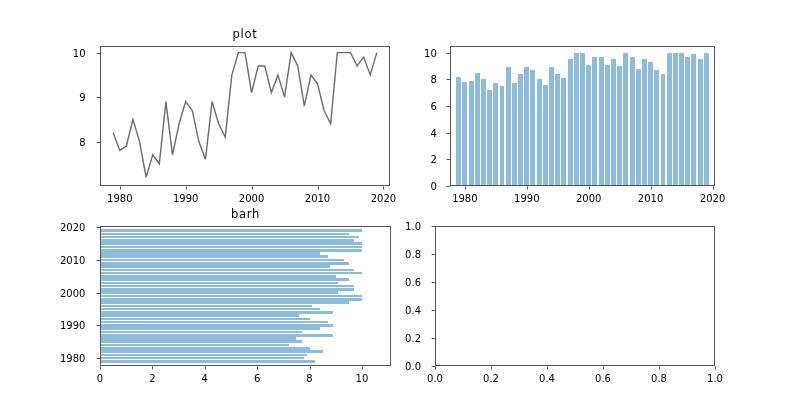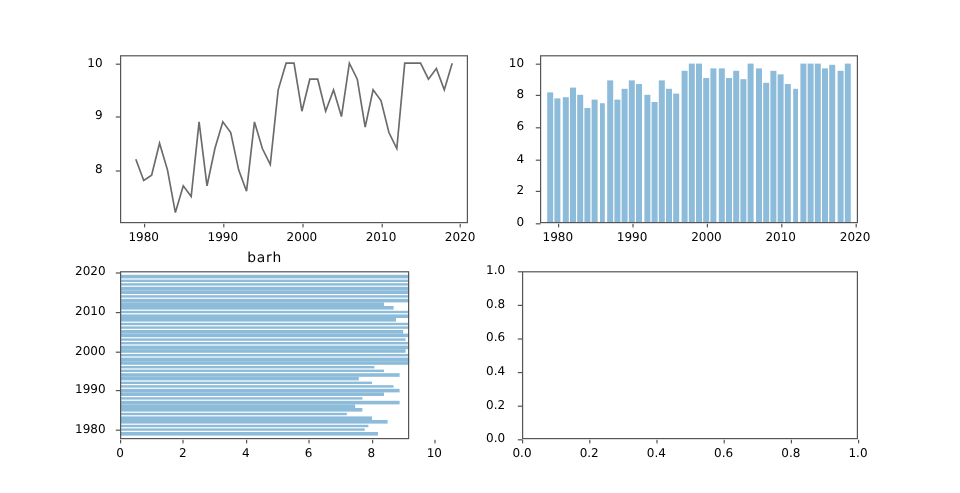--- a/index.html
+++ b/index.html
@@ -97,20 +97,21 @@
     stroke-linejoin: miter;
     stroke-linecap: butt;
   }
 </style>
 </head>
 <body>
 
 <div id="figure">
 
   <div class="axes" id="ax-tl" style="left:100px; top:46px; width:290px; height:140px;">
+    <div class="ax-title">plot</div>
     <div class="plotarea" id="tl-plot">
       <svg class="lineplot" id="tl-svg" viewBox="0 0 290 140" preserveAspectRatio="none">
         <path id="tl-path" d="M13.18 86.67 L19.77 104.44 L26.36 100.00 L32.95 73.33 L39.55 95.56 L46.14 131.11 L52.73 108.89 L59.32 117.78 L65.91 55.56 L72.50 108.89 L79.09 77.78 L85.68 55.56 L92.27 64.44 L98.86 95.56 L105.45 113.33 L112.05 55.56 L118.64 77.78 L125.23 91.11 L131.82 28.89 L138.41 6.67 L145.00 6.67 L151.59 46.67 L158.18 20.00 L164.77 20.00 L171.36 46.67 L177.95 28.89 L184.55 51.11 L191.14 6.67 L197.73 20.00 L204.32 60.00 L210.91 28.89 L217.50 37.78 L224.09 64.44 L230.68 77.78 L237.27 6.67 L243.86 6.67 L250.45 6.67 L257.05 20.00 L263.64 11.11 L270.23 28.89 L276.82 6.67" stroke="#6b6b6b"></path>
       </svg>
     </div>
     <div class="spines"></div>
     <div id="tl-xticks">
         <div class="xtick" style="left: 19.7727px;"></div>
         <div class="xtick-lbl" style="left: 19.7727px;">1980</div>
         <div class="xtick" style="left: 85.6818px;"></div>
@@ -198,21 +199,21 @@
         <div class="ytick-lbl" style="top: 86.6667px;">4</div>
         <div class="ytick" style="top: 60px;"></div>
         <div class="ytick-lbl" style="top: 60px;">6</div>
         <div class="ytick" style="top: 33.3333px;"></div>
         <div class="ytick-lbl" style="top: 33.3333px;">8</div>
         <div class="ytick" style="top: 6.66667px;"></div>
         <div class="ytick-lbl" style="top: 6.66667px;">10</div>
       </div>
   </div>
 
-  <div class="axes" id="ax-bl" style="left:100px; top:226px; width:241px; height:140px;">
+  <div class="axes" id="ax-bl" style="left:100px; top:226px; width:291px; height:140px;">
     <div class="ax-title">barh</div>
     <div class="plotarea" id="bl-plot">
         <div class="hbar" style="top: 134.112px; height: 2.61682px; width: 214.762px; background: rgb(140, 188, 218);"></div>
         <div class="hbar" style="top: 130.841px; height: 2.61682px; width: 204.286px; background: rgb(140, 188, 218);"></div>
         <div class="hbar" style="top: 127.57px; height: 2.61682px; width: 206.905px; background: rgb(140, 188, 218);"></div>
         <div class="hbar" style="top: 124.299px; height: 2.61682px; width: 222.619px; background: rgb(140, 188, 218);"></div>
         <div class="hbar" style="top: 121.028px; height: 2.61682px; width: 209.524px; background: rgb(140, 188, 218);"></div>
         <div class="hbar" style="top: 117.757px; height: 2.61682px; width: 188.571px; background: rgb(140, 188, 218);"></div>
         <div class="hbar" style="top: 114.486px; height: 2.61682px; width: 201.667px; background: rgb(140, 188, 218);"></div>
         <div class="hbar" style="top: 111.215px; height: 2.61682px; width: 196.429px; background: rgb(140, 188, 218);"></div>

